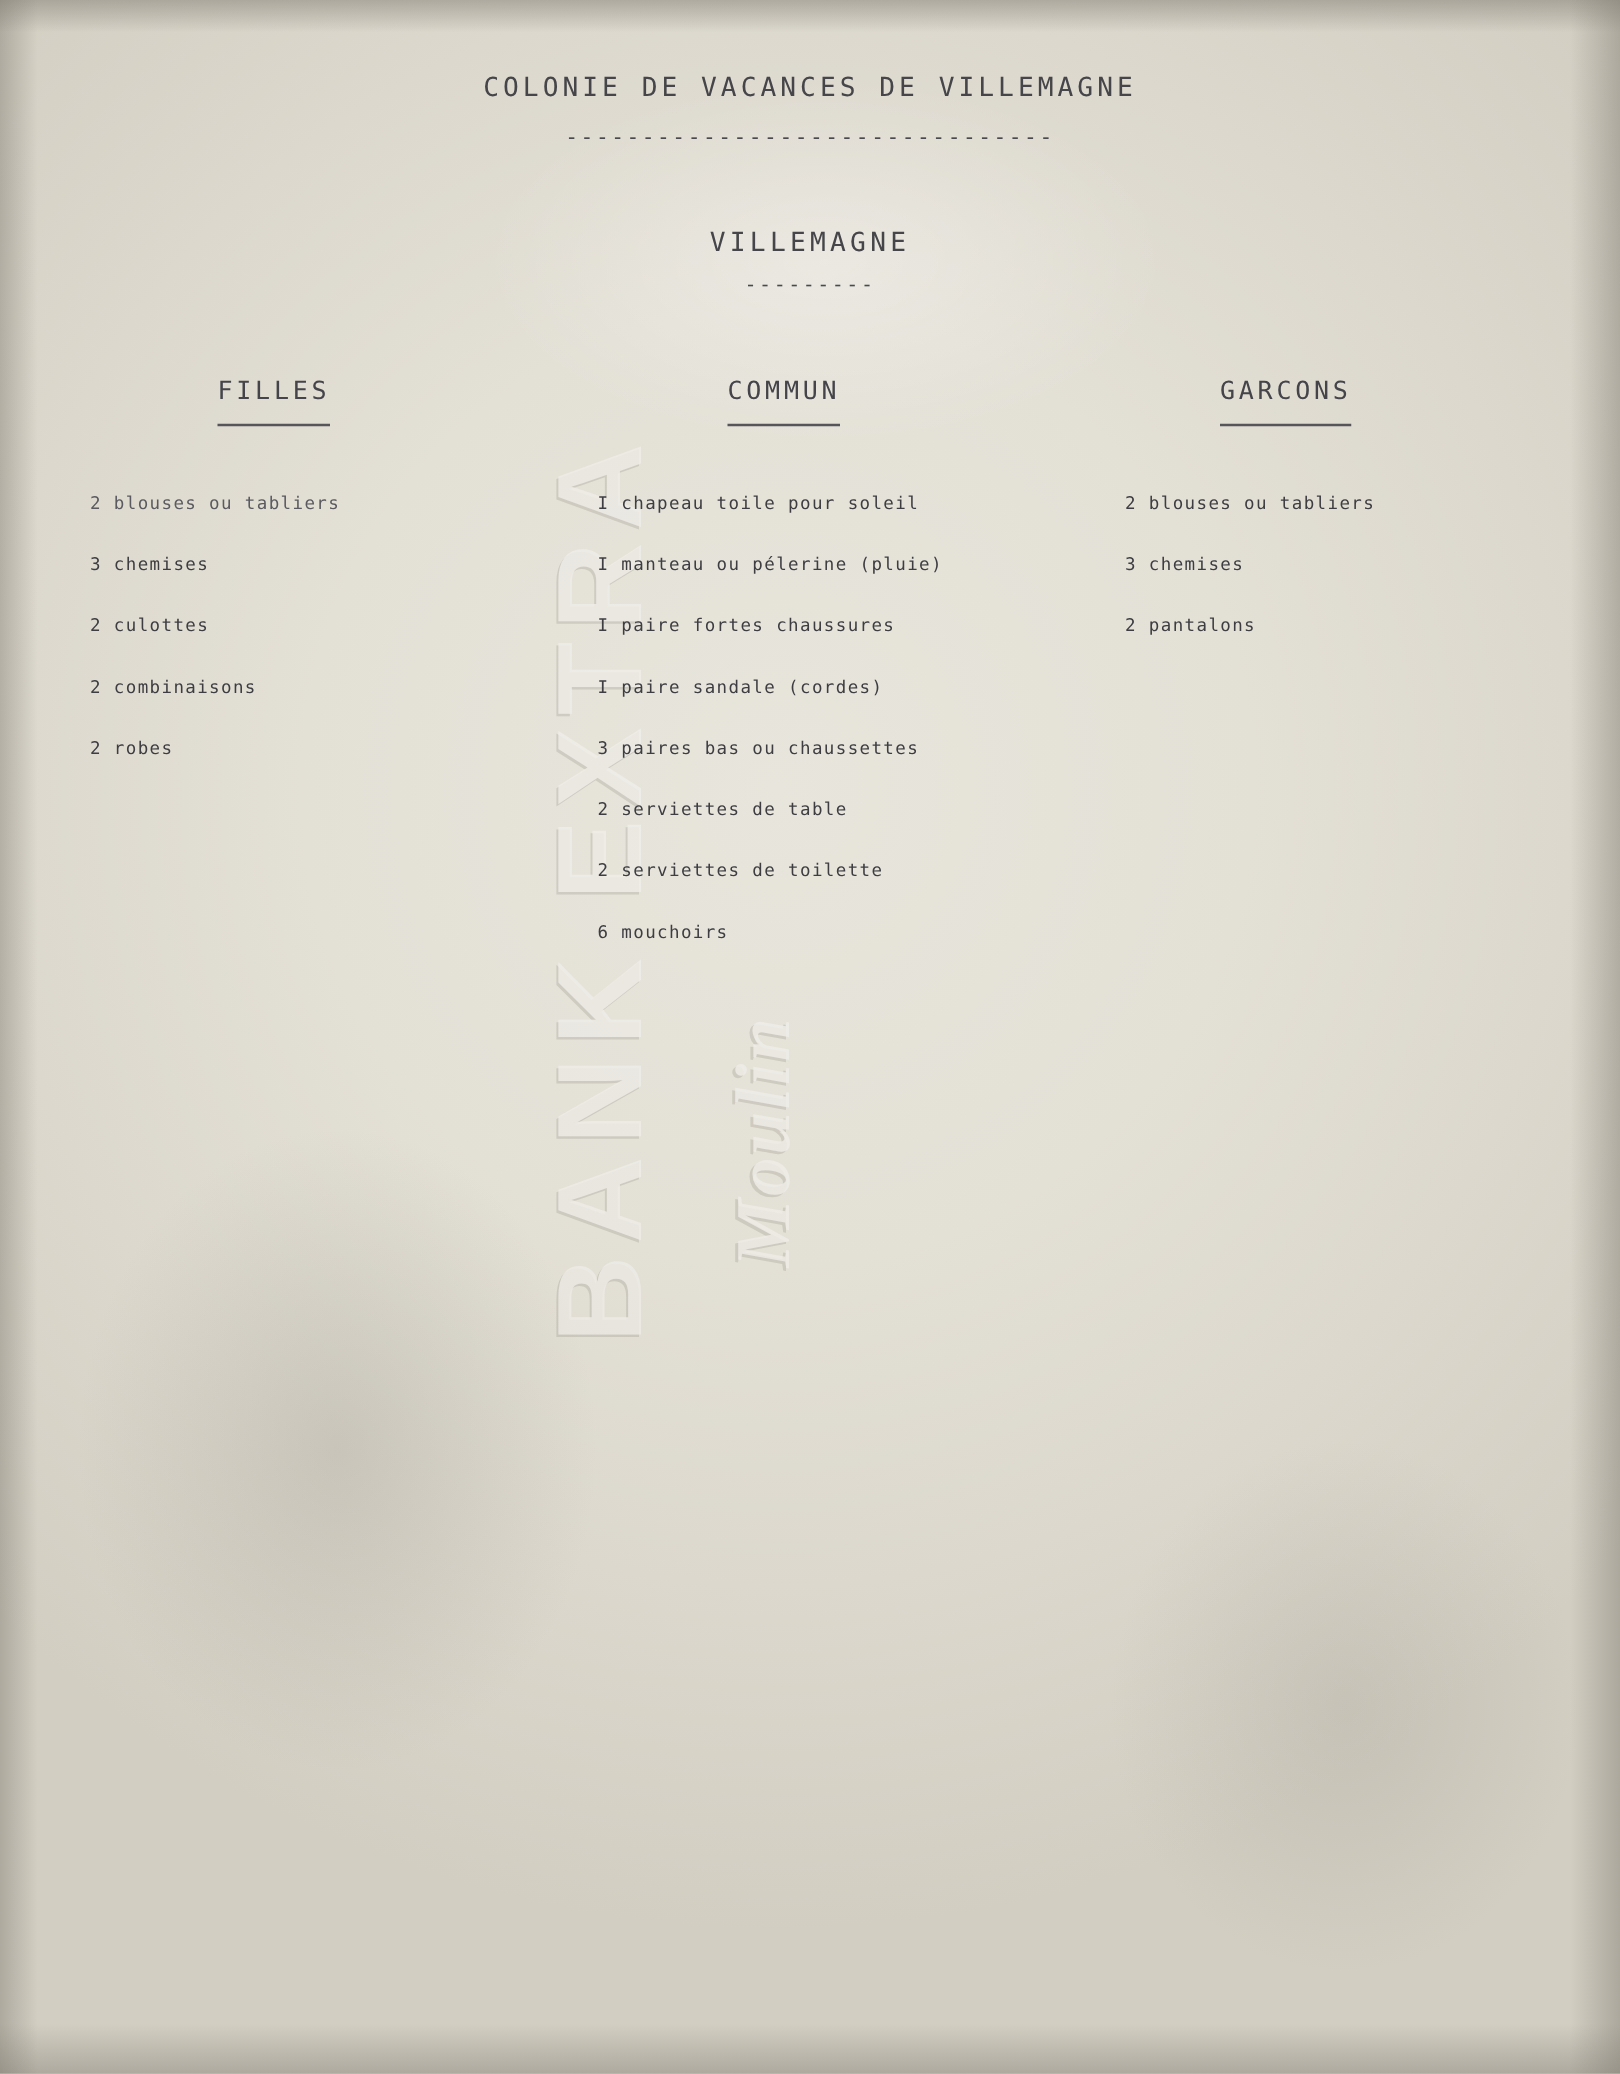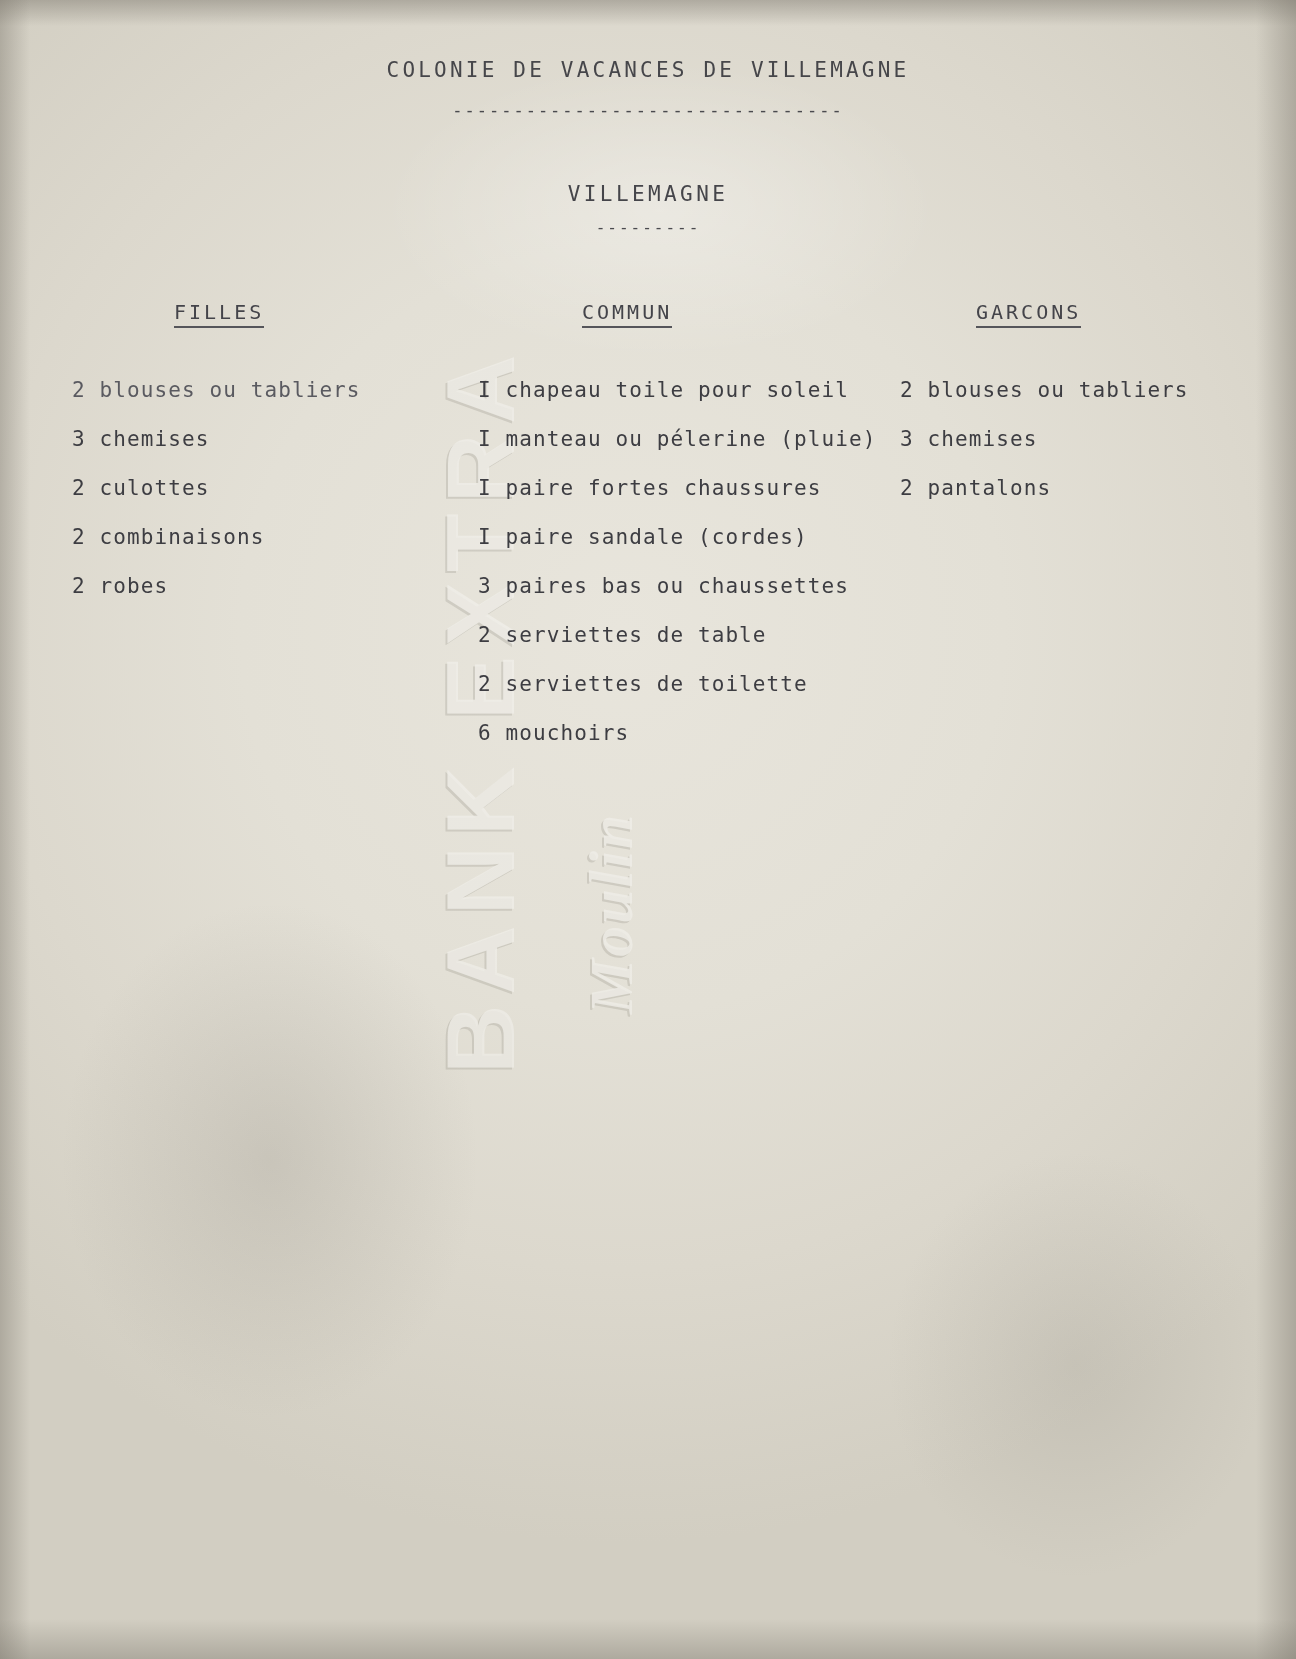--- a/index.html
+++ b/index.html
@@ -145,25 +145,25 @@
   .col {
     position: absolute;
     top: 300px;
   }
   .col-head {
     font-size: 20px;
     letter-spacing: 3px;
     color: #44444a;
     display: inline-block;
     border-bottom: 2px solid #55555a;
-    padding-bottom: 2px;
+    padding-bottom: 15px;
     margin-bottom: 38px;
   }
   .col-items {
-    font-size: 21px;
+    font-size: 14px;
     letter-spacing: 1.1px;
     line-height: 49px;
     color: #3d3d42;
     white-space: nowrap;
   }
   .col-girls { left: 72px; width: 330px; }
   .col-girls .col-head { margin-left: 102px; }
   .col-common { left: 478px; width: 460px; }
   .col-common .col-head { margin-left: 104px; }
   .col-boys { left: 900px; width: 340px; }

